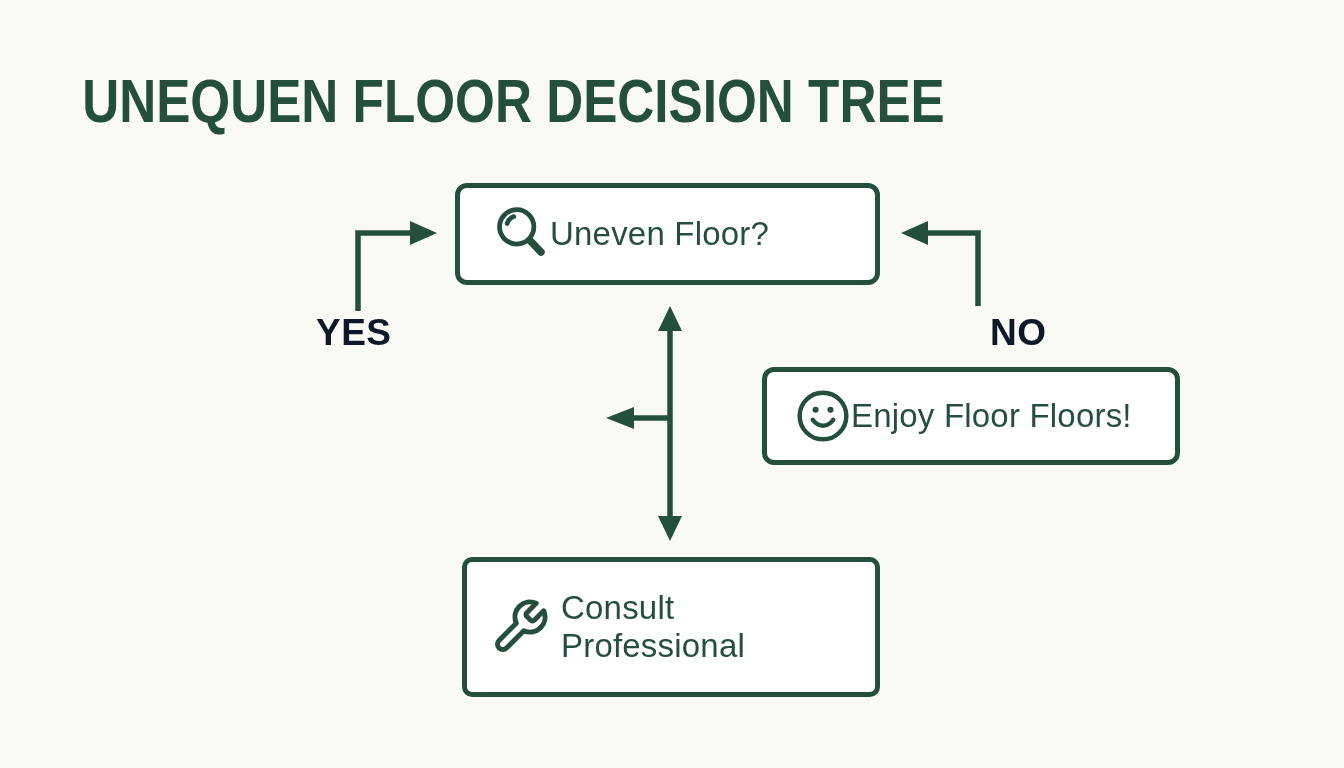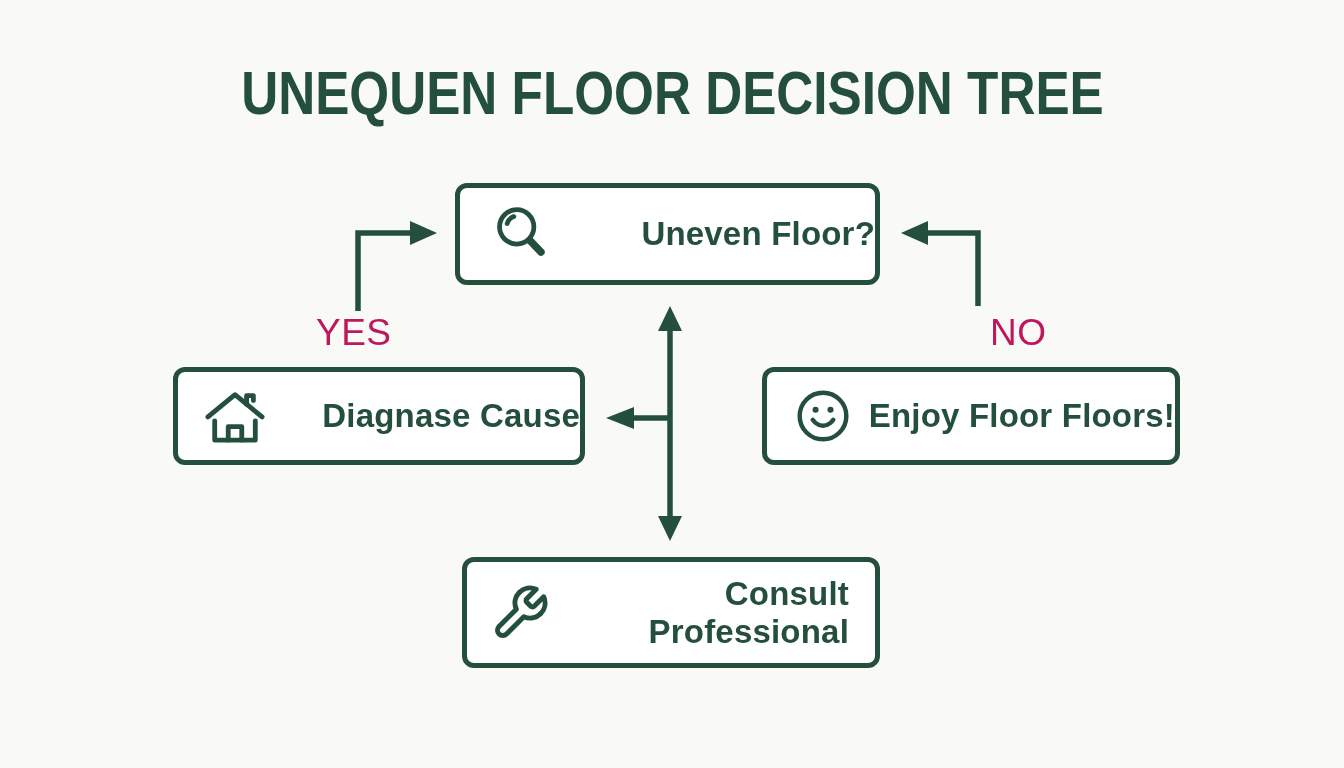--- a/index.html
+++ b/index.html
@@ -7,23 +7,22 @@
     position: relative;
     width: 1344px;
     height: 768px;
     background: #f9f9f5;
     overflow: hidden;
     font-family: "Liberation Sans", sans-serif;
     color: #254f3d;
   }
   .title-wrap {
     position: absolute;
-    left: 0; top: 58px;
+    left: 0; top: 66px;
     width: 100%;
-    text-align: center;
   }
   .title-wrap span {
     display: inline-block;
     font-size: 61px;
     font-weight: bold;
     letter-spacing: 0px;
     transform: scaleX(0.84);
     transform-origin: center;
     white-space: nowrap;
     color: #254f3d;
@@ -43,42 +42,42 @@
     align-items: center;
   }
   .node .icon {
     flex: 0 0 auto;
     display: flex;
     align-items: center;
     justify-content: center;
   }
   .node .label {
     flex: 1 1 auto;
-    text-align: right;
-    font-weight: bold;
+    text-align: left;
+    font-weight: normal;
     font-size: 33px;
     line-height: 1.15;
     letter-spacing: 0.2px;
     color: #254f3d;
   }
   .node-root    { left: 455px; top: 183px; width: 425px; height: 102px; }
   .node-root .icon { margin-left: 32px; }
   .node-diagnose{ left: 173px; top: 367px; width: 412px; height: 98px; }
   .node-diagnose .icon { margin-left: 26px; }
   .node-enjoy   { left: 762px; top: 367px; width: 418px; height: 98px; }
   .node-enjoy .icon { margin-left: 28px; }
-  .node-consult { left: 462px; top: 557px; width: 418px; height: 111px; }
+  .node-consult { left: 462px; top: 557px; width: 418px; height: 140px; border-radius: 10px; }
   .node-consult .icon { margin-left: 20px; }
   .node-consult .label { padding: 0 26px 0 8px; }
   .edge-label {
     position: absolute;
-    font-weight: normal;
+    font-weight: bold;
     font-size: 37px;
     letter-spacing: 0.5px;
-    color: #be185d;
+    color: #0f172a;
   }
   .edge-label-yes { left: 316px; top: 312px; }
   .edge-label-no  { left: 958px; top: 312px; margin-left: 32px; }
 </style>
 </head>
 <body>
 
 <div class="canvas">
 
   <div class="title-wrap">
@@ -108,31 +107,20 @@
         <path d="M6.2 8.6 A4.6 4.6 0 0 1 9 5.7"></path>
         <line x1="15.8" y1="15.8" x2="20.4" y2="20.6" stroke-width="3.1"></line>
       </svg>
     </span>
     <span class="label">Uneven Floor?</span>
   </div>
 
   <div class="edge-label edge-label-yes">YES</div>
   <div class="edge-label edge-label-no">NO</div>
 
-  <div class="node node-diagnose">
-    <span class="icon">
-      <svg width="62" height="58" viewBox="0 0 64 60" fill="none" stroke="#254f3d" stroke-width="5" stroke-linecap="round" stroke-linejoin="round">
-        <path d="M4 31 L32 8 L60 31"></path>
-        <path d="M44 18 L44 9 L51 9 L51 14"></path>
-        <path d="M11 35 L11 55 L53 55 L53 35"></path>
-        <path d="M25 55 L25 41 L39 41 L39 55"></path>
-      </svg>
-    </span>
-    <span class="label">Diagnase Cause</span>
-  </div>
 
   <div class="node node-enjoy">
     <span class="icon">
       <svg width="56" height="56" viewBox="0 0 24 24" fill="none" stroke="#254f3d" stroke-width="1.9" stroke-linecap="round" stroke-linejoin="round">
         <circle cx="12" cy="12" r="10"></circle>
         <path d="M7.6 13.6 s1.8 2.6 4.4 2.6 4.4 -2.6 4.4 -2.6"></path>
         <line x1="8.8" y1="9.3" x2="8.82" y2="9.3" stroke-width="2.6"></line>
         <line x1="15.2" y1="9.3" x2="15.22" y2="9.3" stroke-width="2.6"></line>
       </svg>
     </span>

